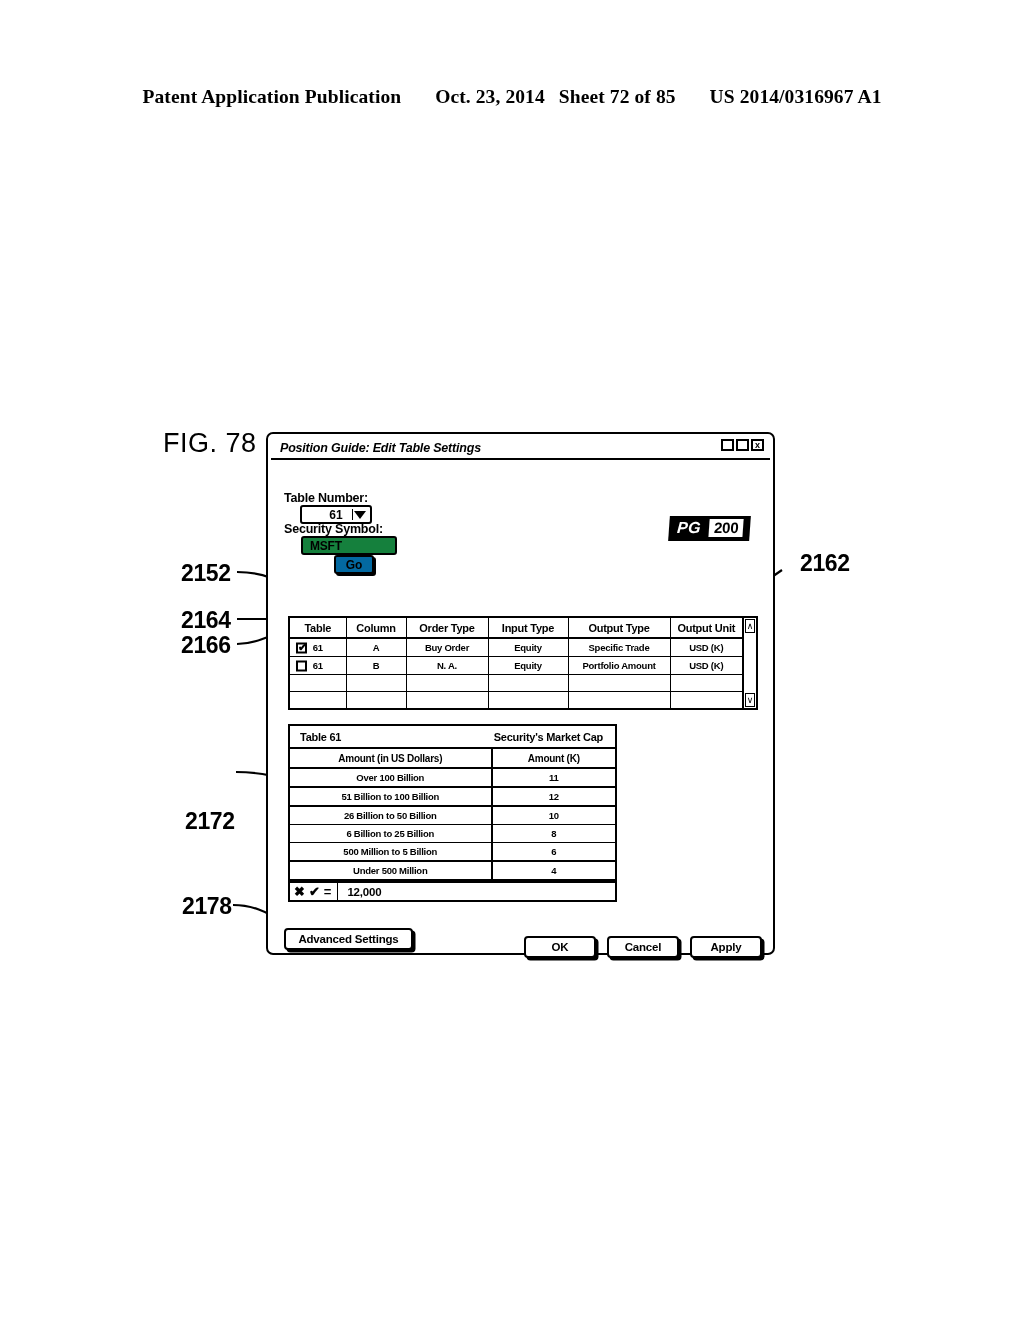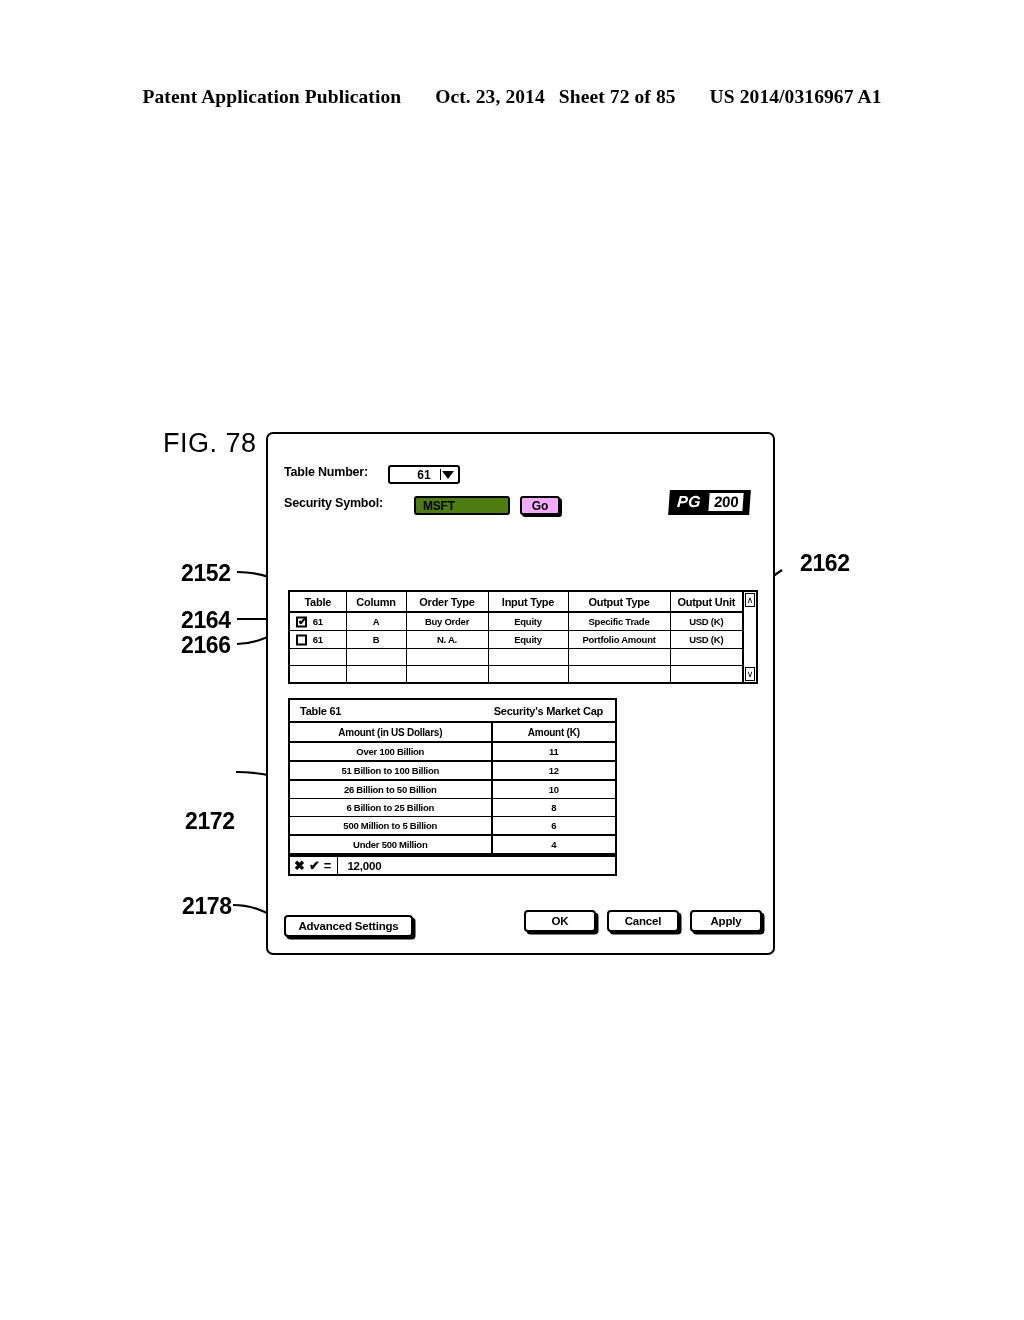--- a/index.html
+++ b/index.html
@@ -116,20 +116,22 @@
   .dialog-body {
     position: relative;
     padding: 0;
     height: calc(100% - 26px);
   }
 
   
   .form-row {
     position: absolute;
     display: flex;
+    align-items: center;
+    flex-direction: column;
   }
   .form-label {
     font-weight: bold;
     font-size: 12.5px;
     letter-spacing: -0.2px;
   }
   .combo {
     position: relative;
     width: 72px;
     height: 19px;
@@ -159,35 +161,35 @@
     top: 2px;
     bottom: 2px;
     width: 1px;
     background: #000;
   }
   .text-input {
     width: 96px;
     height: 19px;
     border: 2px solid #000;
     border-radius: 3px;
-    background: #4d7c0f;
+    background: #15803d;
     box-sizing: border-box;
     display: flex;
     align-items: center;
     padding-left: 7px;
     font-size: 12px;
     font-weight: bold;
     letter-spacing: -0.2px;
   }
   .go-btn {
     width: 40px;
     height: 19px;
     border: 2px solid #000;
     border-radius: 3px;
-    background: #f0abfc;
+    background: #0369a1;
     box-sizing: border-box;
     display: flex;
     align-items: center;
     justify-content: center;
     font-size: 12px;
     font-weight: bold;
     box-shadow: 2px 2px 0 #000;
     margin-left: 10px;
   }
 
@@ -378,21 +380,21 @@
     justify-content: center;
     font-size: 11.5px;
     font-weight: bold;
     letter-spacing: -0.2px;
     box-shadow: 2.5px 2.5px 0 #000;
     height: 22px;
   }
   .btn-adv {
     position: absolute;
     left: 16px;
-    top: 481px;
+    top: 468px;
     width: 129px;
   }
   .btn-ok { position: absolute; left: 256px; top: 476px; width: 72px; }
   .btn-cancel { position: absolute; left: 339px; top: 476px; width: 72px; }
   .btn-apply { position: absolute; left: 422px; top: 476px; width: 72px; }
 </style>
 </head>
 <body>
 
 <div class="pub-header">
@@ -459,20 +461,28 @@
 <div class="ref" style="left:181px; top:632px;">2166</div>
 <div class="ref" style="left:659px; top:694px;">2170</div>
 <div class="ref" style="left:185px; top:760px;margin-top:48px;">2172</div>
 <div class="ref" style="left:660px; top:744px;">2173</div>
 <div class="ref" style="left:660px; top:783px;">2174</div>
 <div class="ref" style="left:658px; top:833px;">2176</div>
 <div class="ref" style="left:182px; top:893px;">2178</div>
 
 <div class="dialog">
 
+  <div class="titlebar">
+    <div class="title-text">Position Guide: Edit Table Settings</div>
+    <div class="win-buttons">
+      <div class="win-btn min"></div>
+      <div class="win-btn max"></div>
+      <div class="win-btn close">x</div>
+    </div>
+  </div>
 
   <div class="dialog-body">
 
     <div class="form-row" style="left:16px; top:31px;">
       <div class="form-label" style="width:104px;">Table Number:</div>
       <div class="combo">
         <span>61</span>
         <span class="sep"></span>
         <span class="caret"></span>
       </div>

